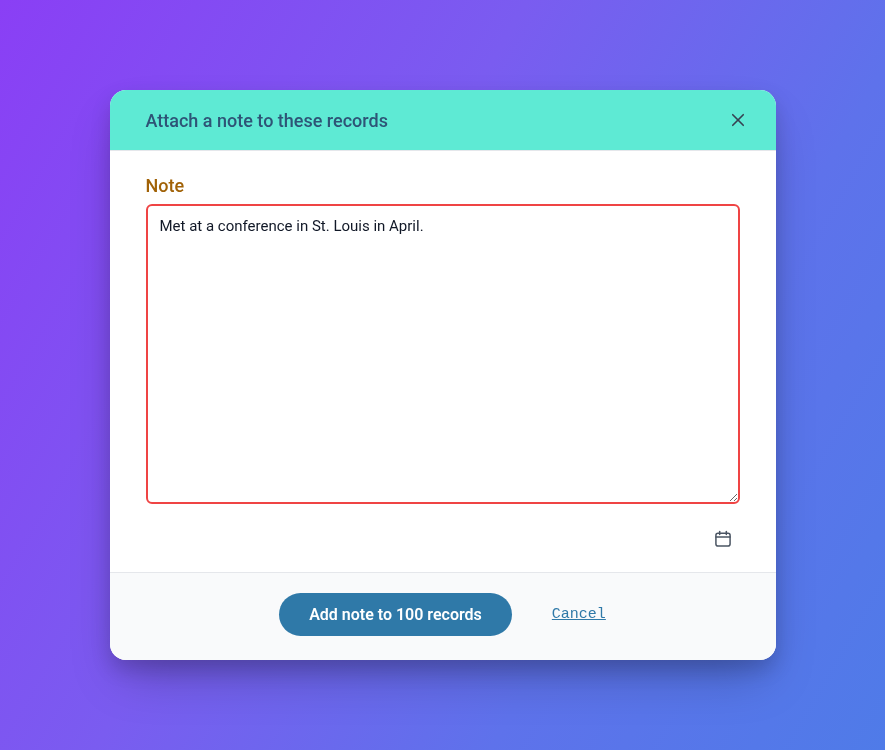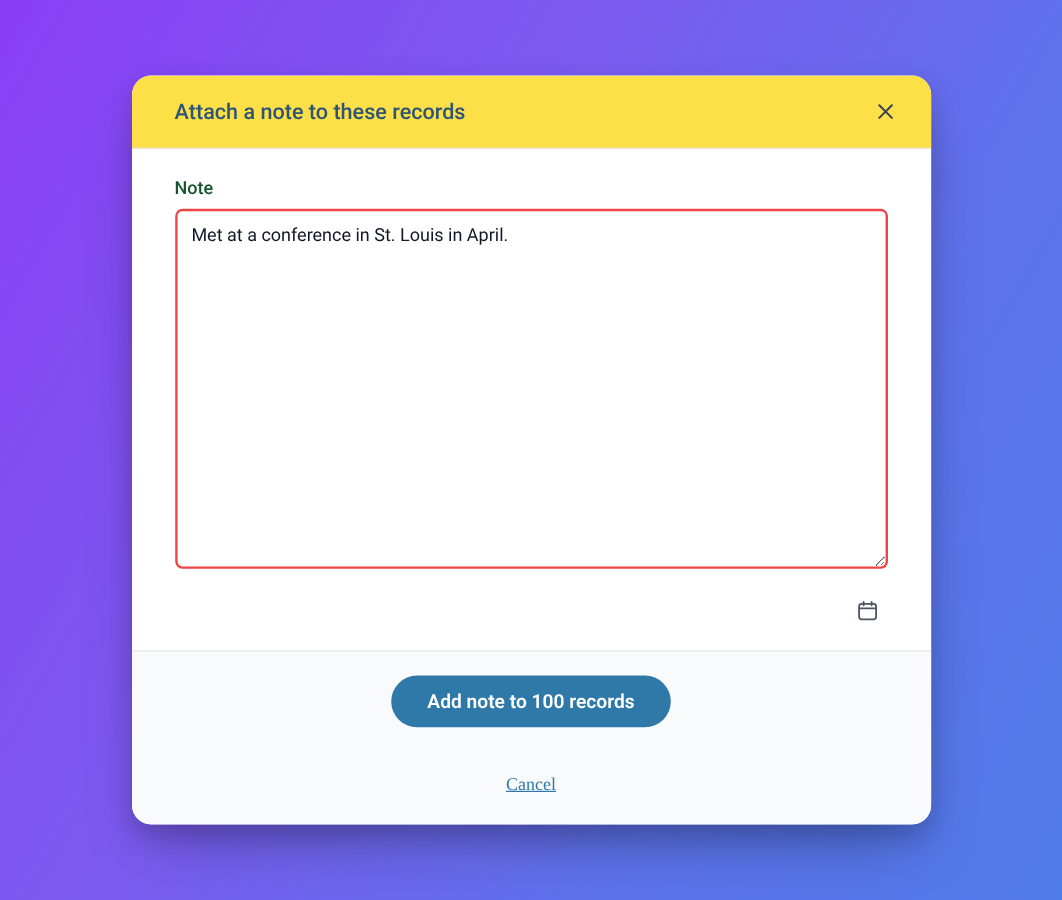--- a/index.html
+++ b/index.html
@@ -28,21 +28,21 @@
       display: flex;
       flex-direction: column;
     }
     
     .modal-header {
       padding: 16px 24px 16px 36px;
       display: flex;
       align-items: center;
       justify-content: space-between;
       border-bottom: 1px solid #e5e7eb;
-      background: #fde047;
+      background: #5eead4;
     }
     
     .modal-title {
       font-size: 18px;
       font-weight: 500;
       color: #2e5476;
     }
     
     .close-btn {
       width: 28px;
@@ -60,23 +60,23 @@
     .close-btn svg {
       width: 18px;
       height: 18px;
     }
     
     .modal-body {
       padding: 24px 36px 20px 36px;
     }
     
     .field-label {
-      font-size: 15px;
+      font-size: 18px;
       font-weight: 500;
-      color: #14532d;
+      color: #a16207;
       margin-bottom: 8px;
       display: block;
     }
     
     .note-textarea {
       width: 100%;
       height: 300px;
       padding: 10px 12px;
       border: 2px solid #ef4444;
       border-radius: 6px;
@@ -113,21 +113,20 @@
     }
     
     .modal-footer {
       border-top: 1px solid #e5e7eb;
       padding: 20px 36px 24px 36px;
       display: flex;
       align-items: center;
       justify-content: center;
       gap: 40px;
       background: #f9fafb;
-      flex-direction: column;
     }
     
     .primary-btn {
       background: #2f79a8;
       color: #ffffff;
       border: none;
       border-radius: 999px;
       padding: 12px 30px;
       font-size: 16px;
       font-weight: 600;
@@ -135,21 +134,21 @@
       font-family: inherit;
     }
     
     .cancel-link {
       color: #2f79a8;
       font-size: 15px;
       text-decoration: underline;
       cursor: pointer;
       background: none;
       border: none;
-      font-family: Liberation Serif, serif;
+      font-family: Liberation Mono, monospace;
       padding: 0;
     }
   </style>
 </head>
 <body>
 
 <div class="modal">
 
   <div class="modal-header">
     <div class="modal-title">Attach a note to these records</div>

